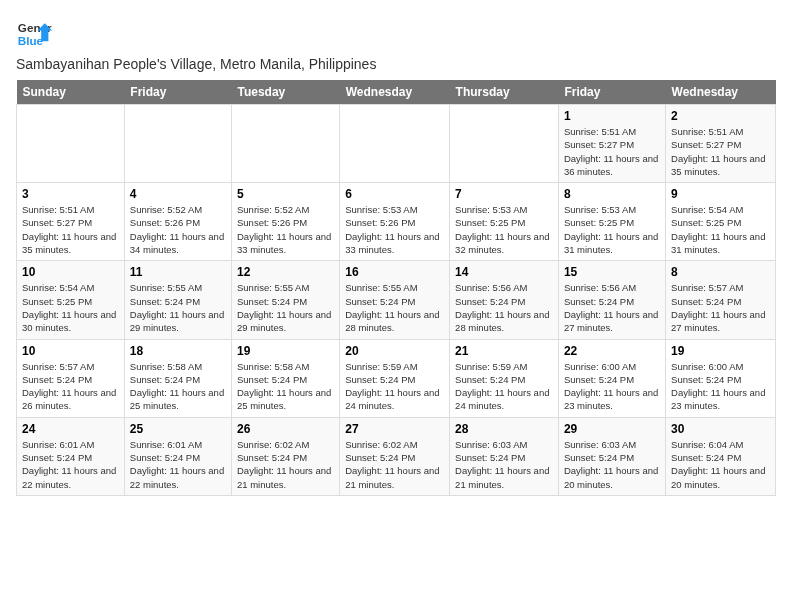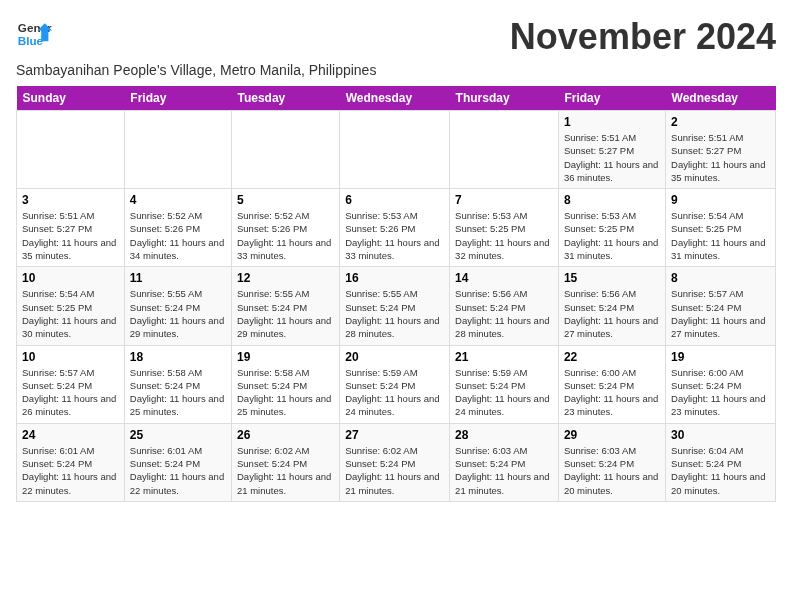--- a/index.html
+++ b/index.html
@@ -37,21 +37,21 @@
       color: #333;
       margin-bottom: 8px;
       font-weight: normal;
     }
     table {
       width: 100%;
       border-collapse: collapse;
       font-size: 10.5px;
     }
     thead th {
-      background-color: #a21caf;
+      background-color: #737373;
       color: #fff;
       padding: 5px 6px;
       text-align: left;
       font-size: 12px;
       font-weight: bold;
     }
     tbody tr {
       vertical-align: top;
     }
     tbody td {
@@ -83,21 +83,20 @@
 <body>
 
 <div class="header-top">
   <div class="logo">
     <svg class="logo-icon" viewBox="0 0 40 40">
       <text x="2" y="18" font-size="13" font-weight="bold" fill="#333" font-family="Arial">General</text>
       <text x="2" y="32" font-size="13" font-weight="bold" fill="#2196F3" font-family="Arial">Blue</text>
       <polygon points="32,8 40,16 36,16 36,28 28,28 28,16 24,16" fill="#2196F3"></polygon>
     </svg>
   </div>
-  <div class="month-title">November 2024</div>
 </div>
 
 <div class="subtitle">Sambayanihan People's Village, Metro Manila, Philippines</div>
 
 <table>
   <thead>
     <tr>
     <th>Sunday</th>
         <th>Friday</th>
         <th>Tuesday</th>

